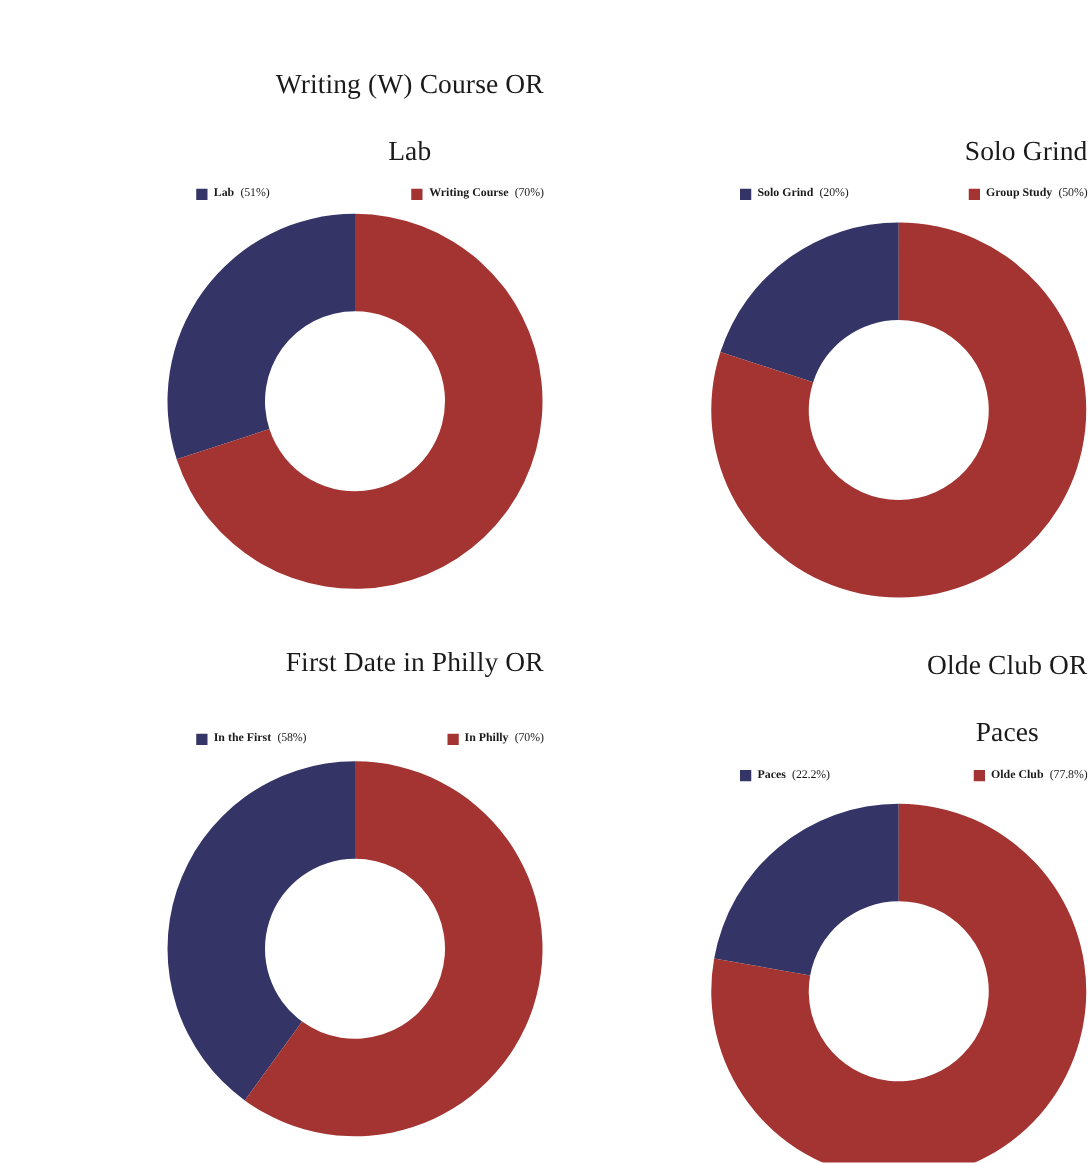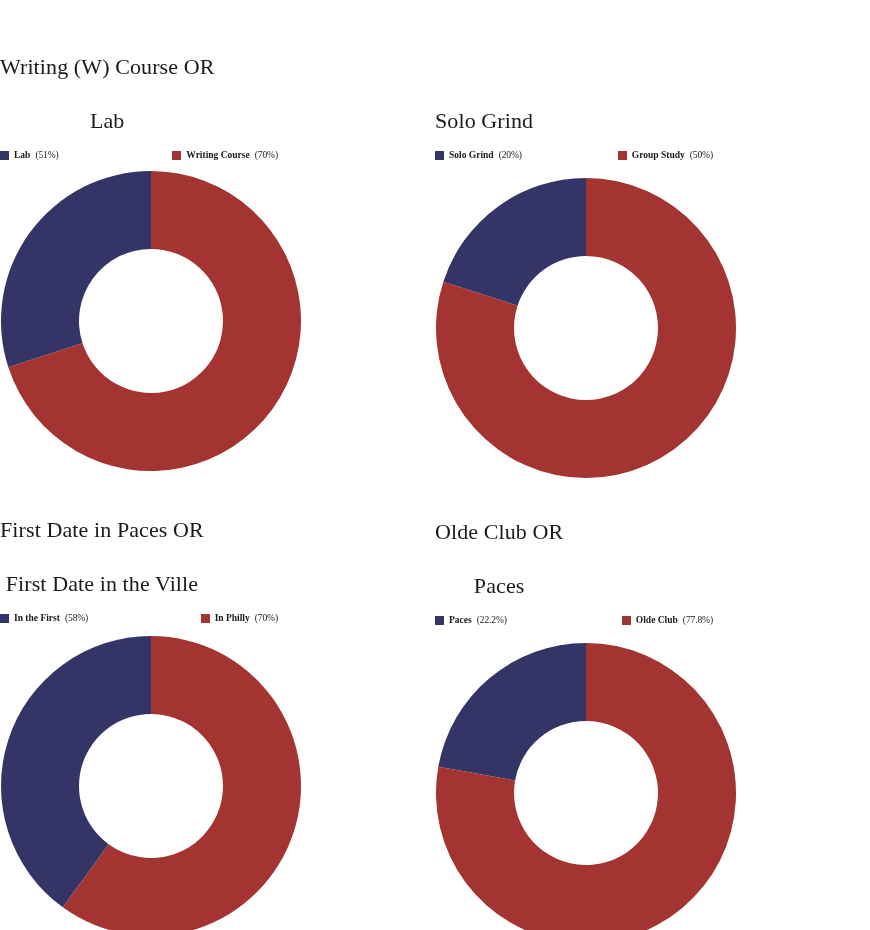--- a/index.html
+++ b/index.html
@@ -13,21 +13,21 @@
   .grid{
     width:870px;height:930px;
     display:grid;
     grid-template-columns:435px 435px;
     grid-template-rows:465px 465px;
   }
   .cell{
     position:relative;
     display:flex;
     flex-direction:column;
-    align-items:flex-start;
+    align-items:flex-end;
     font-family:Liberation Serif, serif;
   }
   .chart-title{
     margin-top:26px;
     font-size:22px;
     line-height:27px;
     font-weight:400;
     text-align:center;
     letter-spacing:.1px;
     white-space:pre-line;
@@ -115,22 +115,21 @@
     <div class="donut-wrap">
       <svg class="donut" width="302" height="302" viewBox="0 0 302 302">
           <path d="M 151 1 A 150 150 0 0 0 8.341522555726982 104.64745084375787 L 82.52393082674895 128.7507764050038 A 72 72 0 0 1 151 79 Z" fill="#343566"></path>
           <path d="M 151 1 A 150 150 0 1 1 8.341522555726982 104.64745084375784 L 82.52393082674895 128.75077640500376 A 72 72 0 1 0 151 79 Z" fill="#a33431"></path>
         </svg>
     </div>
   </div>
 
   <div class="cell cell-bl">
     <div class="chart-title">
-      <span>First Date in Paces OR</span><br>
-      <span>First Date in the Ville</span>
+      <span>First Date in Philly OR</span><br>
     </div>
     <div class="legend">
       <div class="legend-item">
         <span class="swatch" style="background: rgb(52, 53, 102);"></span>
         <span class="legend-label">In the First</span>
         <span class="legend-pct">(58%)</span>
       </div>
       <div class="legend-item">
         <span class="swatch" style="background: rgb(163, 52, 49);"></span>
         <span class="legend-label">In Philly</span>

